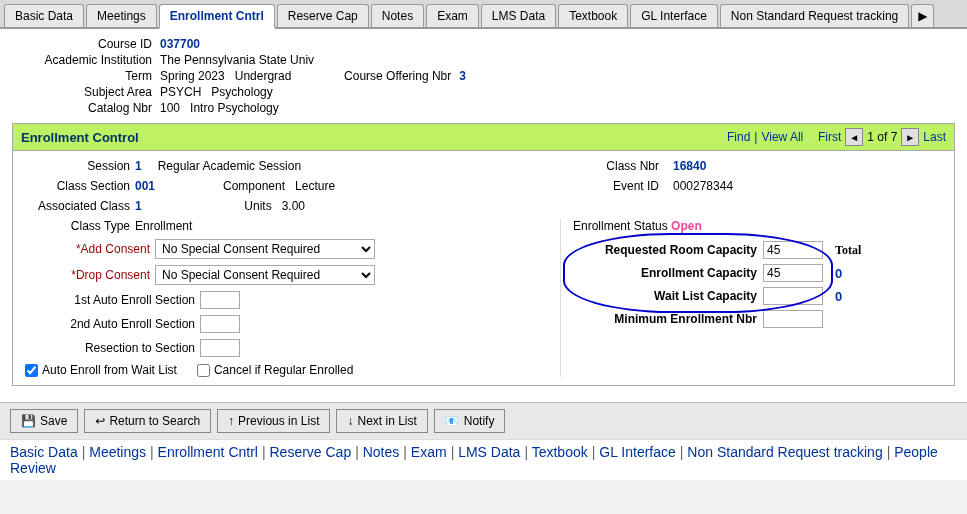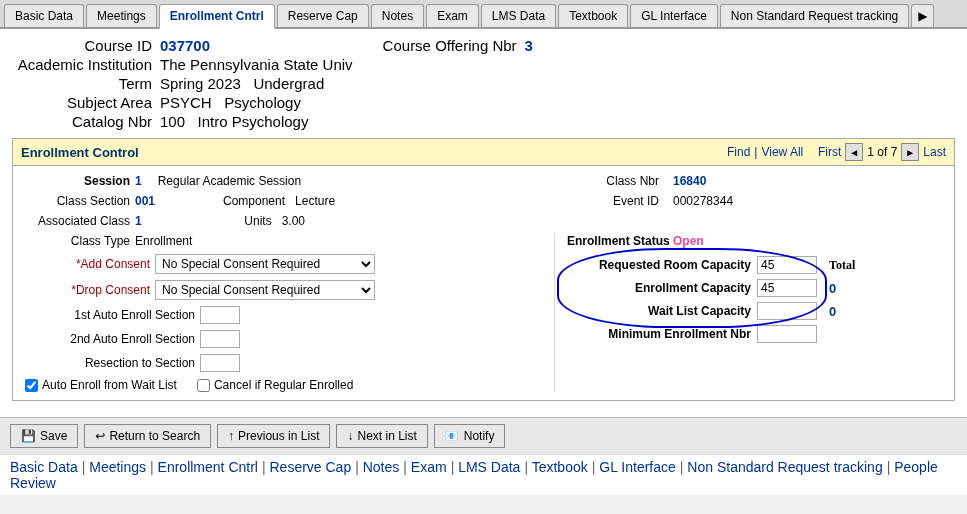--- a/index.html
+++ b/index.html
@@ -55,21 +55,21 @@
     .info-value {
       color: #000;
     }
 
     
     .section-box {
       border: 1px solid #aaa;
       margin-bottom: 8px;
     }
     .section-header {
-      background: #fef9c3;
+      background: #bef264;
       padding: 4px 8px;
       display: flex;
       justify-content: space-between;
       align-items: center;
       border-bottom: 1px solid #aaa;
     }
     .section-title {
       font-weight: bold;
       color: #003366;
       font-size: 13px;
@@ -219,21 +219,21 @@
       text-decoration: none;
       margin-right: 4px;
     }
     .footer-links span {
       color: #666;
     }
 
     
     .two-col {
       display: flex;
-      gap: 9px;
+      gap: 15px;
     }
     .left-col {
       flex: 0 0 520px;
     }
     .right-col {
       flex: 1;
       border-left: 1px solid #ddd;
       padding-left: 12px;
     }
     .rl { text-align: right; padding-right: 5px; }
@@ -251,21 +251,21 @@
   <div class="tab">Exam</div>
   <div class="tab">LMS Data</div>
   <div class="tab">Textbook</div>
   <div class="tab">GL Interface</div>
   <div class="tab">Non Standard Request tracking</div>
   <div class="tab-more">▶</div>
 </div>
 
 <div class="main-content">
 
-  <div style="display:flex; gap:30px; margin-bottom:8px; font-size:15px;">
+  <div style="display:flex; gap:30px; margin-bottom:8px; font-size:12px;">
     <div style="display:grid; grid-template-columns: 140px auto; gap:2px 8px;">
       <div class="info-label">Course ID</div>
       <div class="info-value rv" style="color:#003399;font-weight:bold;">037700</div>
       <div class="info-label">Academic Institution</div>
       <div class="info-value">The Pennsylvania State Univ</div>
       <div class="info-label">Term</div>
       <div class="info-value">
         <span>Spring 2023</span>&nbsp;&nbsp;
         <span>Undergrad</span>
       </div>
@@ -273,21 +273,21 @@
       <div class="info-value">
         <span>PSYCH</span>&nbsp;&nbsp;
         <span>Psychology</span>
       </div>
       <div class="info-label">Catalog Nbr</div>
       <div class="info-value">
         <span>100</span>&nbsp;&nbsp;
         <span>Intro Psychology</span>
       </div>
     </div>
-    <div style="display:flex; align-items:flex-start; gap:8px; padding-top:0px;">
+    <div style="display:flex; align-items:flex-start; gap:8px; padding-top:0px;margin-top:32px;">
       <span style="font-weight:normal;">Course Offering Nbr</span>
       <span style="color:#003399; font-weight:bold;">3</span>
     </div>
   </div>
 
   <div class="section-box">
     <div class="section-header">
       <span class="section-title">Enrollment Control</span>
       <div class="section-nav">
         <a href="#">Find</a>
@@ -299,21 +299,21 @@
         <span style="color:#000;">1 of 7</span>
         <button class="nav-btn">►</button>
         <span>Last</span>
       </div>
     </div>
 
     <div class="section-body">
 
       <div class="form-row">
         <div class="left-col" style="display:flex; gap:0;">
-          <span class="form-label rl" style="min-width:110px;font-weight:bold;">Session</span>
+          <span class="form-label rl" style="min-width:110px;">Session</span>
           <span class="rv" style="color:#003399;font-weight:bold;margin-right:16px;">1</span>
           <span>Regular Academic Session</span>
         </div>
         <div style="display:flex; gap:8px; align-items:center;">
           <span class="form-label">Class Nbr</span>
           <span class="rv" style="color:#003399;font-weight:bold;">16840</span>
         </div>
       </div>
 
       <div class="form-row">
@@ -387,21 +387,21 @@
               <input type="checkbox" style="">
               <span>Cancel if Regular Enrolled</span>
             </div>
           </div>
 
         </div>
 
         <div class="right-col" style="position:relative;">
 
           <div class="form-row" style="margin-bottom:8px;">
-            <span style="font-weight:bold;">Enrollment Status</span>
+            <span style="font-weight:normal;">Enrollment Status</span>
             &nbsp;
             <span style="color:#ec4899; font-weight:bold;">Open</span>
           </div>
 
           <div style="position:relative;">
 
             <div style="position:absolute; top:-8px; left:-10px; width:270px; height:80px; border:2.5px solid #0000cc; border-radius:40%; pointer-events:none; z-index:10;"></div>
 
             <div class="capacity-row">
               <span class="capacity-label">Requested Room Capacity</span>

